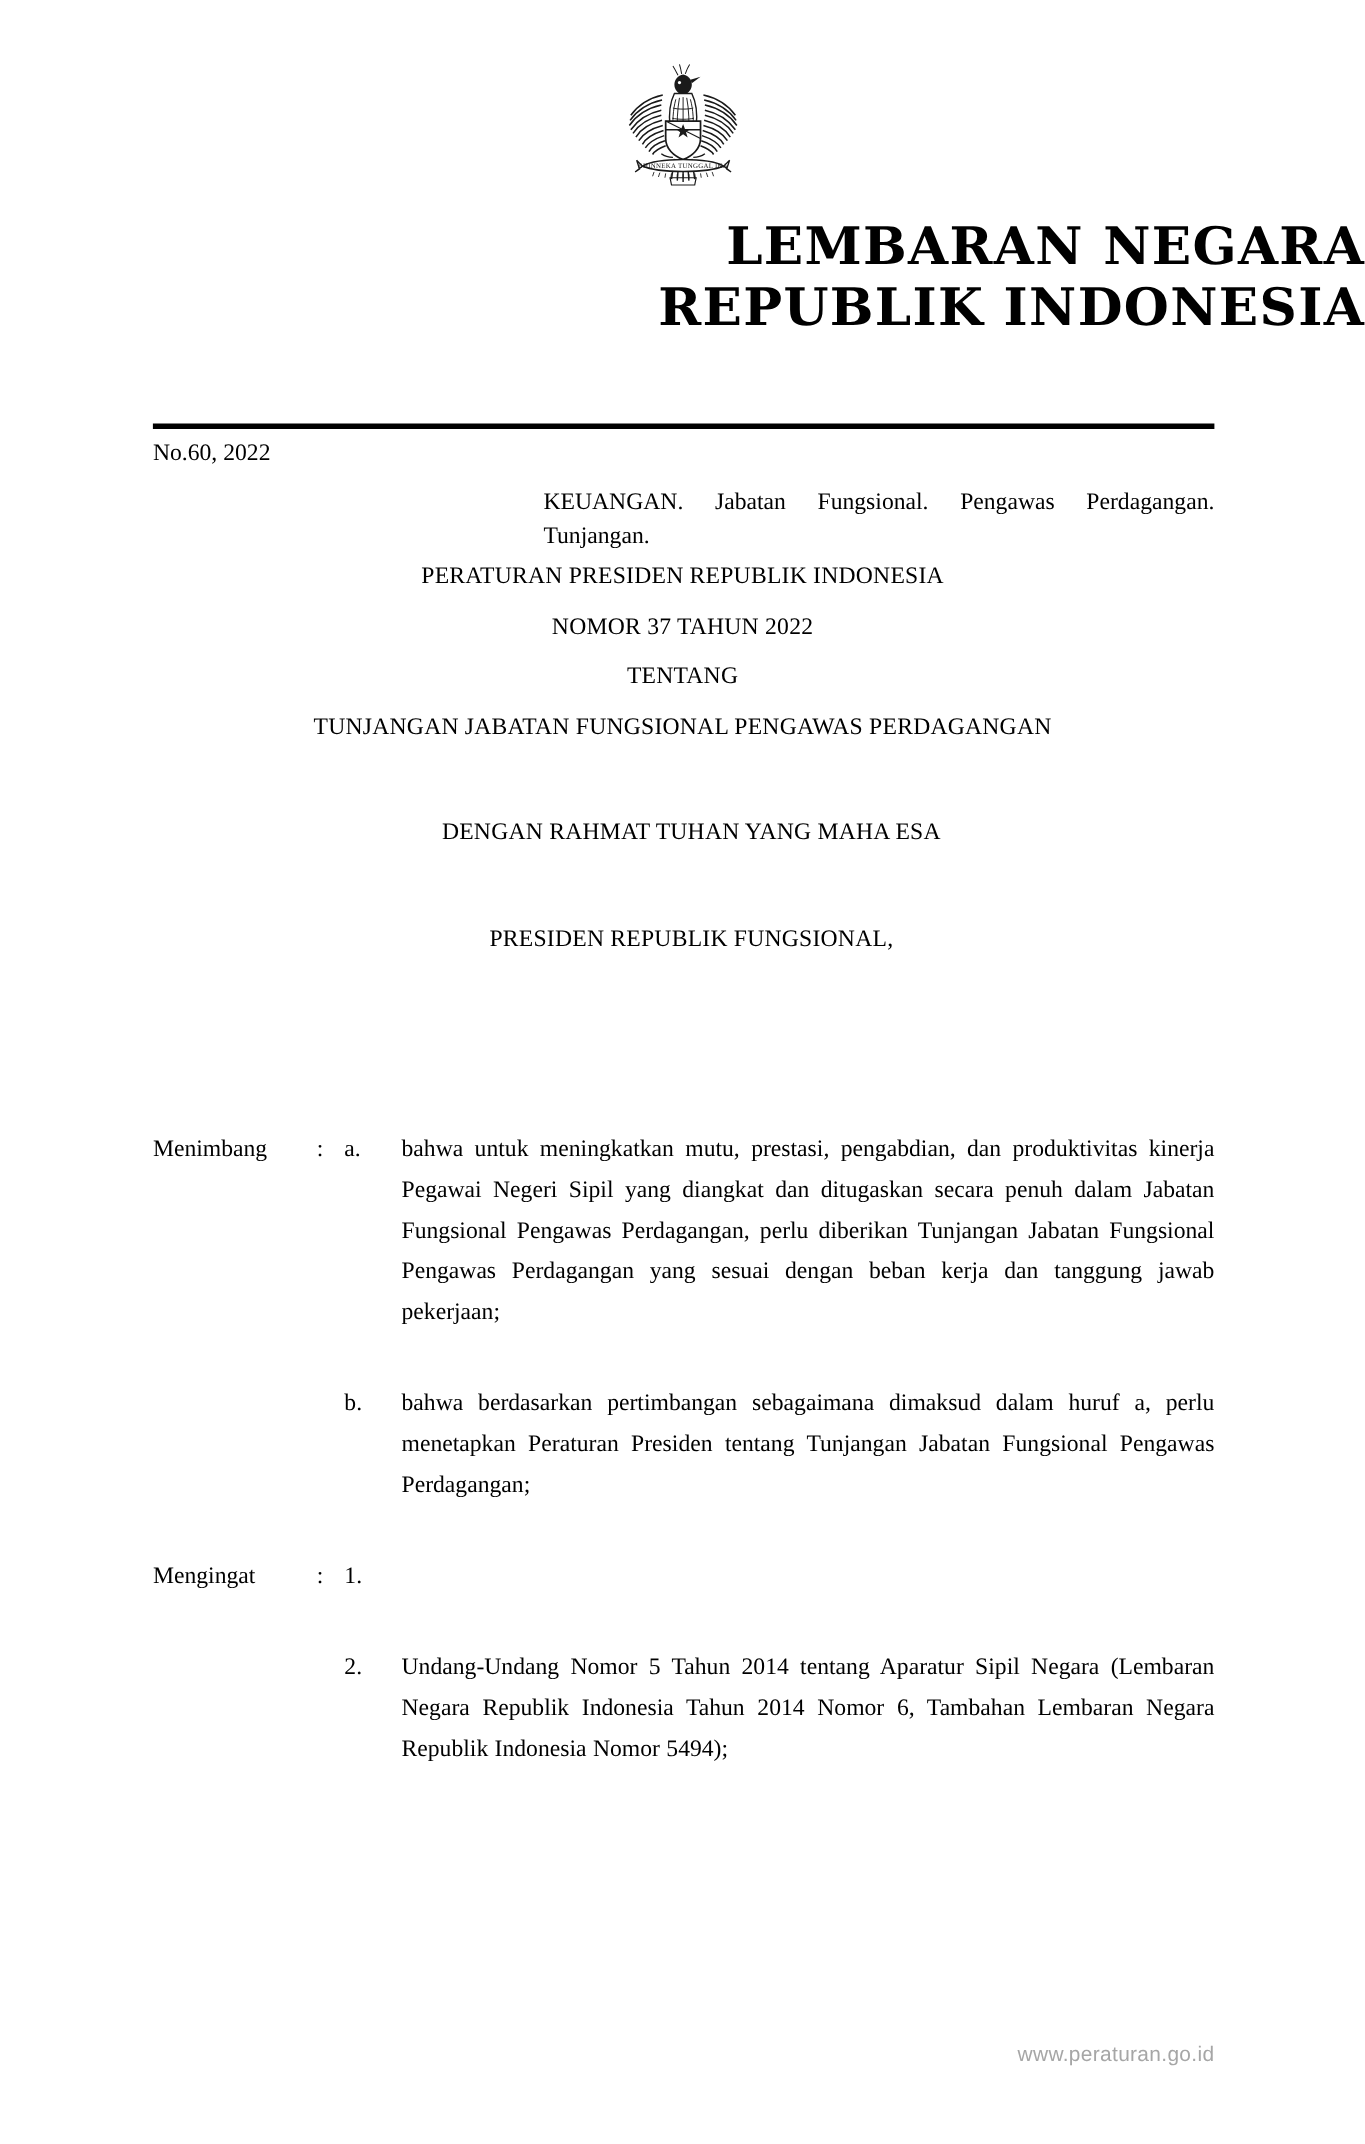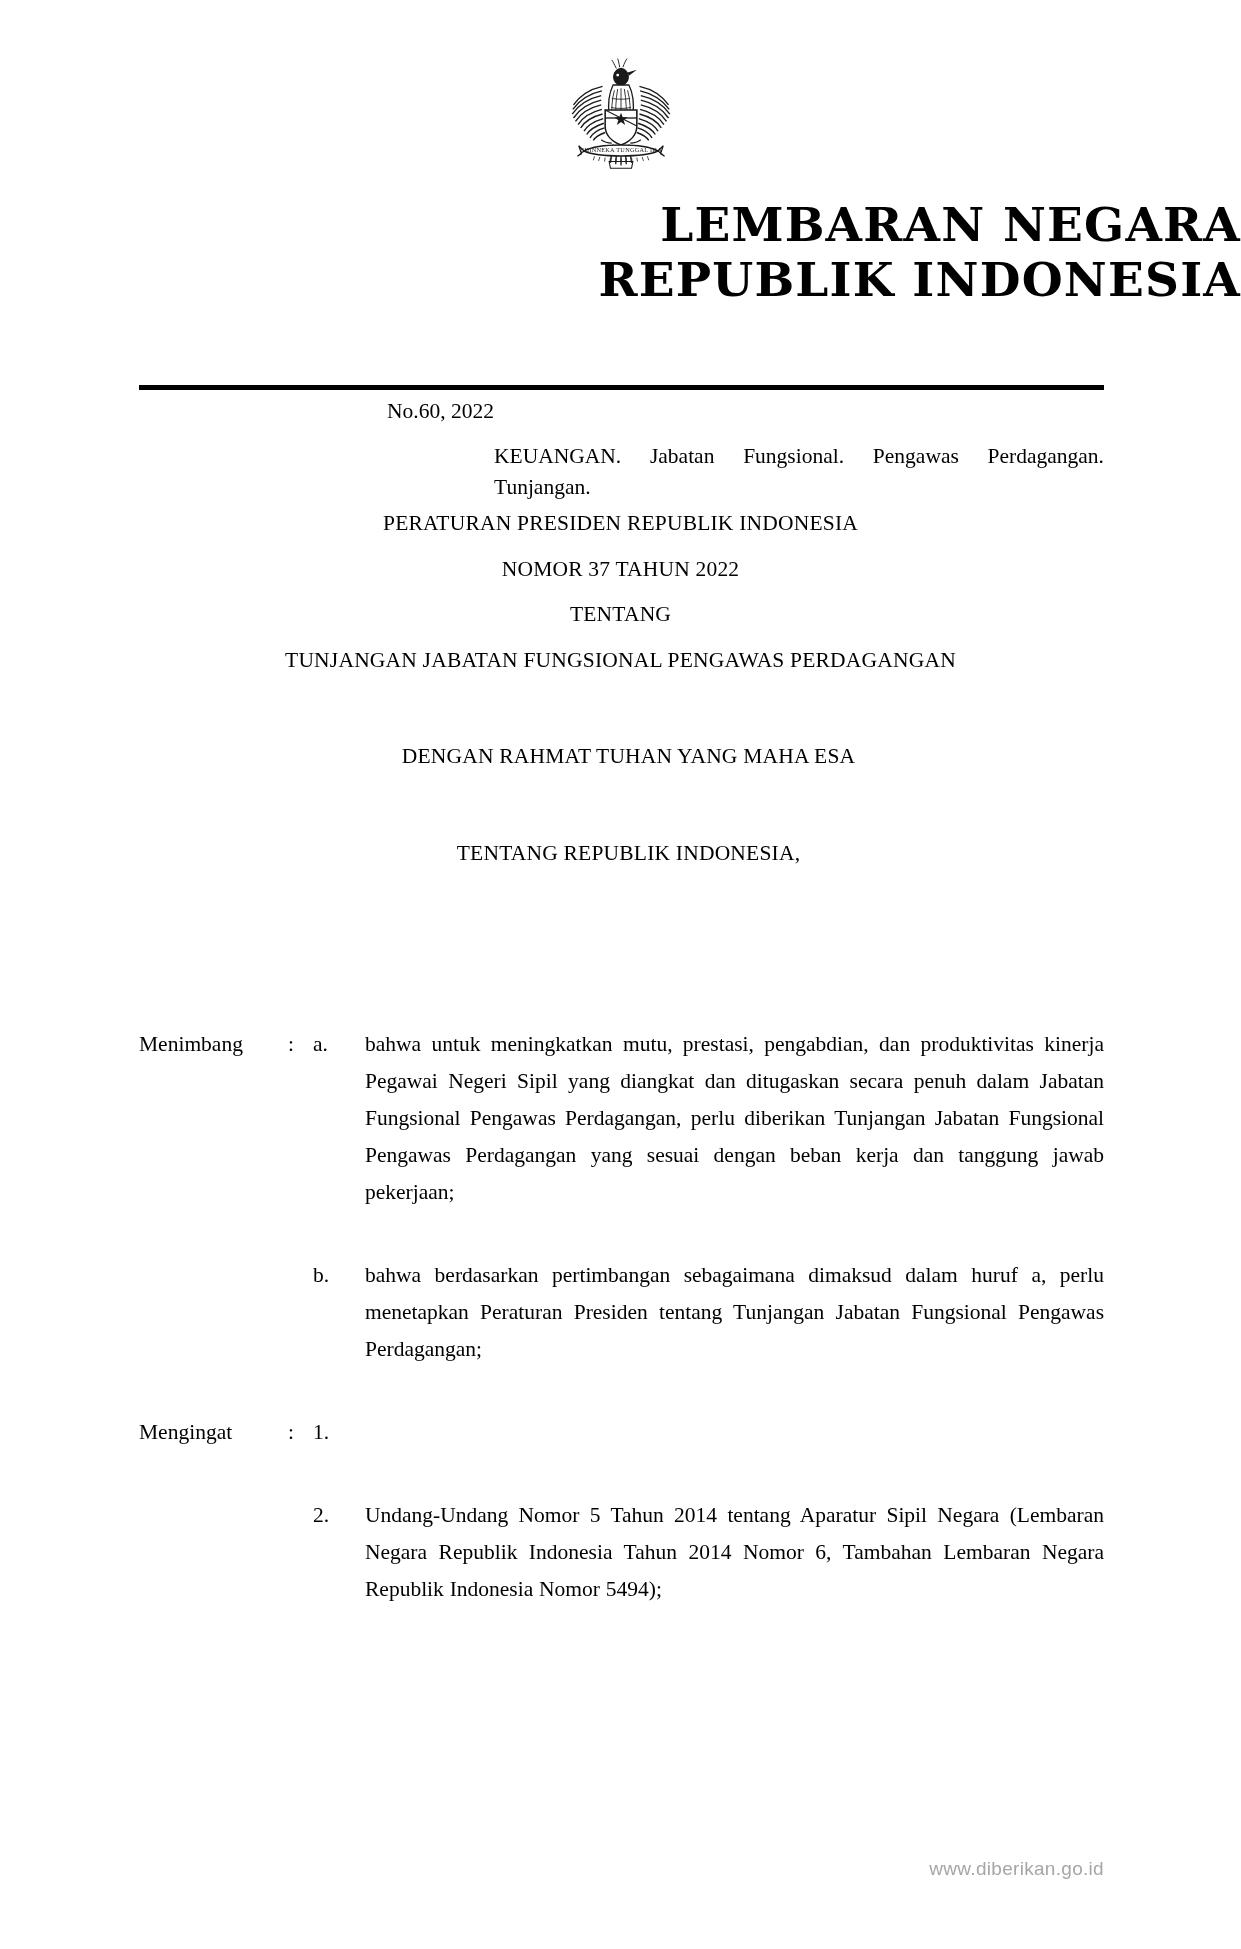--- a/index.html
+++ b/index.html
@@ -70,21 +70,21 @@
     left: 139px;
     width: 965px;
     display: flex;
     align-items: flex-start;
     font-size: 21.5px;
     line-height: 1.45;
   }
   .gazette-number {
     width: 355px;
     flex: 0 0 355px;
-    text-align: right;
+    text-align: left;
     white-space: nowrap;
   }
   .gazette-subject {
     flex: 1 1 auto;
     text-align: justify;
     text-align-last: left;
     text-justify: inter-word;
     hyphens: none;
     margin-top: 45px;
   }
@@ -274,21 +274,21 @@
     <div class="gazette-number">No.60, 2022</div>
     <div class="gazette-subject">KEUANGAN. Jabatan Fungsional. Pengawas Perdagangan. Tunjangan.</div>
   </div>
 
   <div class="title-block">
     <span class="tline">PERATURAN PRESIDEN REPUBLIK INDONESIA</span>
     <span class="tline">NOMOR 37 TAHUN 2022</span>
     <span class="tline">TENTANG</span>
     <span class="tline">TUNJANGAN JABATAN FUNGSIONAL PENGAWAS PERDAGANGAN</span>
     <span class="tline gap-before">DENGAN RAHMAT TUHAN YANG MAHA ESA</span>
-    <span class="tline gap-before">TENTANG REPUBLIK INDONESIA,</span>
+    <span class="tline gap-before">PRESIDEN REPUBLIK FUNGSIONAL,</span>
   </div>
 
   <div class="body-block">
 
     <div class="clause-group">
       <div class="clause-row">
         <div class="col-label">Menimbang</div>
         <div class="col-colon">:</div>
         <div class="col-marker">a.</div>
         <div class="col-text">bahwa untuk meningkatkan mutu, prestasi, pengabdian, dan produktivitas kinerja Pegawai Negeri Sipil yang diangkat dan ditugaskan secara penuh dalam Jabatan Fungsional Pengawas Perdagangan, perlu diberikan Tunjangan Jabatan Fungsional Pengawas Perdagangan yang sesuai dengan beban kerja dan tanggung jawab pekerjaan;</div>
@@ -310,15 +310,15 @@
       <div class="clause-row">
         <div class="col-label"></div>
         <div class="col-colon"></div>
         <div class="col-marker">2.</div>
         <div class="col-text">Undang-Undang Nomor 5 Tahun 2014 tentang Aparatur Sipil Negara (Lembaran Negara Republik Indonesia Tahun 2014 Nomor 6, Tambahan Lembaran Negara Republik Indonesia Nomor 5494);</div>
       </div>
     </div>
 
   </div>
 
-  <div class="footer">www.diberikan.go.id</div>
+  <div class="footer">www.peraturan.go.id</div>
 
 </div>
 
 </body></html>

